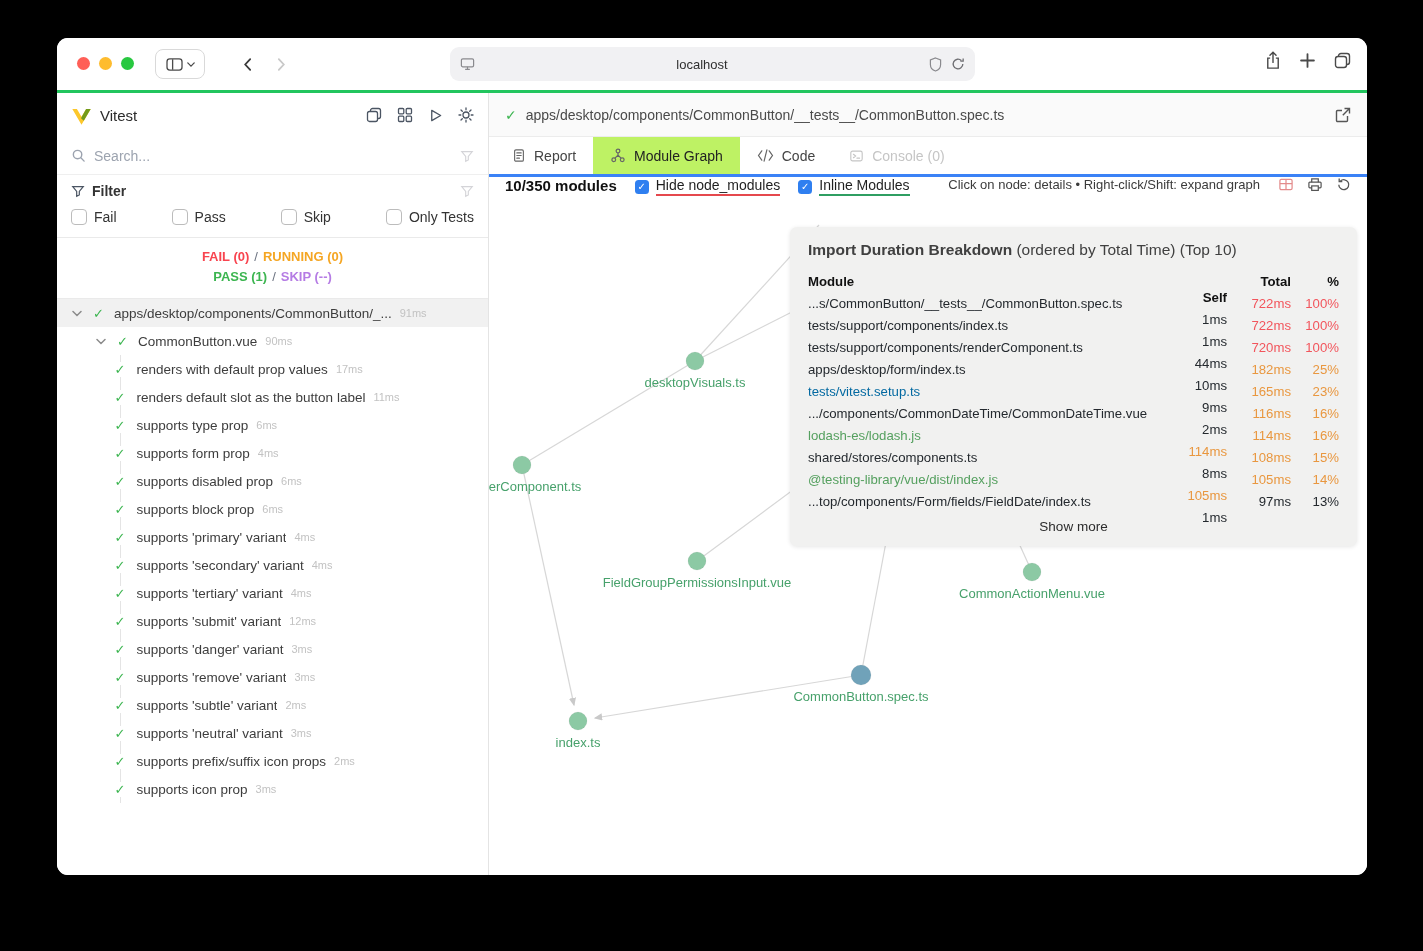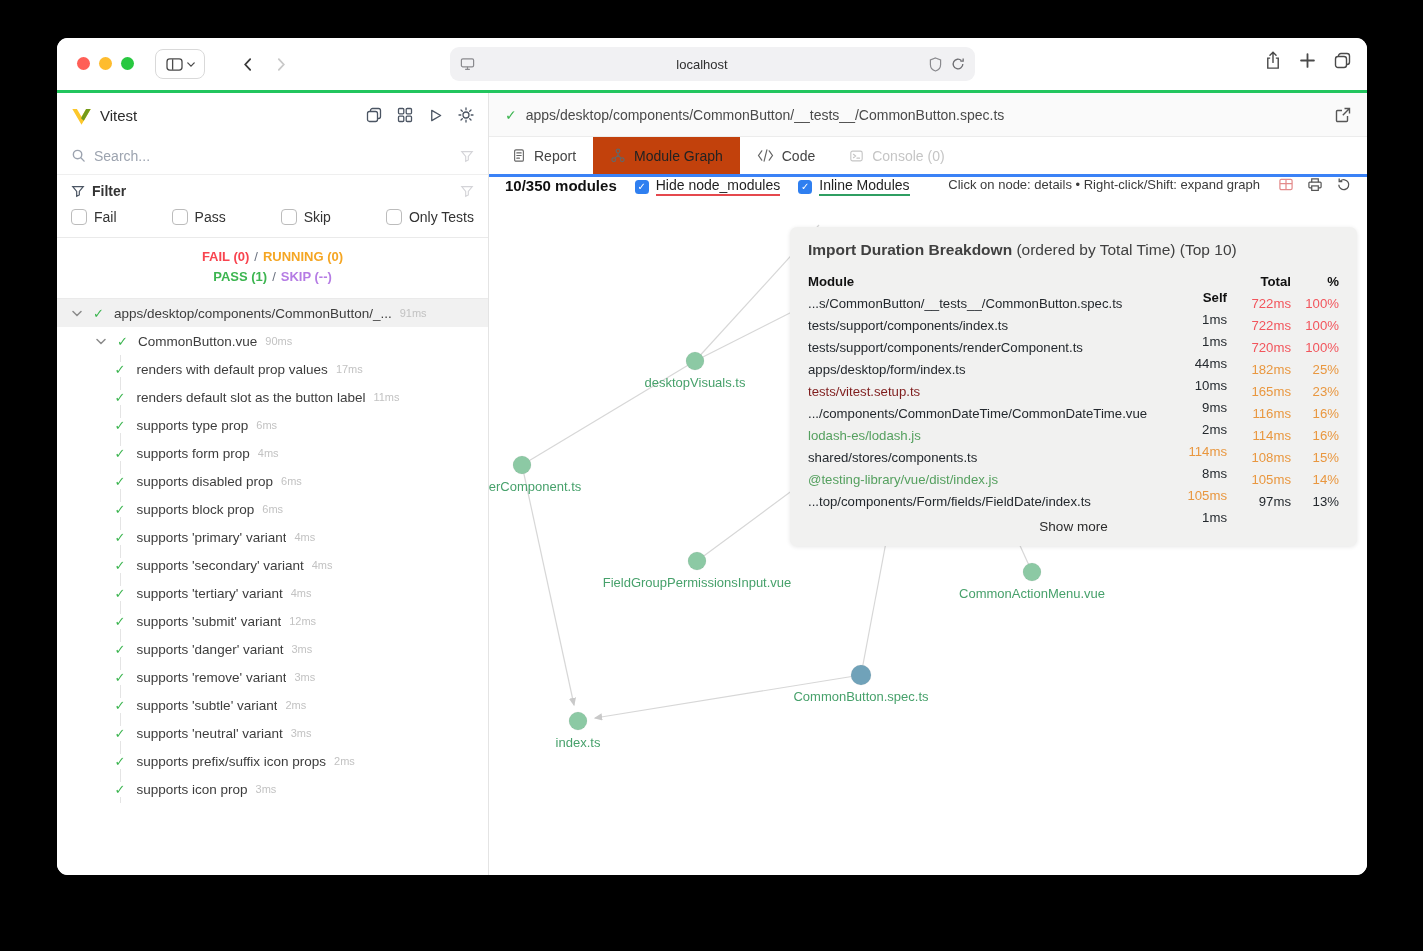--- a/index.html
+++ b/index.html
@@ -61,21 +61,21 @@
 
   
   .file-header { height:44px; background:#fafafa; border-bottom:1px solid #ececec; display:flex; align-items:center; padding:0 16px; gap:9px; }
   .file-header .check { width:auto; margin:0; font-size:14px; }
   .file-path { font-size:14px; color:#4a4a4a; }
   .spacer { flex:1; }
   .ext-link { color:#555; cursor:pointer; display:flex; }
   .tabs { height:40px; border-bottom:3px solid #3b82f6; display:flex; align-items:stretch; padding-left:6px; }
   .tab { display:flex; align-items:center; gap:8px; padding:0 17px; font-size:14px; color:#444; cursor:pointer; }
   .tab .ticon { display:flex; color:#666; }
-  .tab.active { background:#c2410c; color:#222; }
+  .tab.active { background:#bef264; color:#222; }
   .tab.disabled { color:#c5c5c5; } .tab.disabled .ticon { color:#c5c5c5; }
 
   
   .graph-toolbar { height:40px; display:flex; align-items:flex-start; padding:0 16px; gap:18px; position:relative; z-index:3; background:transparent; }
   .modules-count { font-size:15px; font-weight:700; color:#111; }
   .gcb { display:flex; align-items:center; gap:7px; cursor:pointer; font-size:14px; color:#1f1f1f; }
   .gcb .cb-on { width:14px; height:14px; border-radius:3.5px; background:var(--checkbox); color:#fff; font-size:10px; line-height:14px; text-align:center; font-weight:700; flex:none; }
   .u-red { border-bottom:2px solid var(--underline-red); padding-bottom:1px; }
   .u-green { border-bottom:2px solid var(--underline-green); padding-bottom:1px; }
   .hint { font-size:13px; color:#3b3b3b; margin-left:auto; }
@@ -540,21 +540,21 @@
                 <span class="col-total" style="color: var(--val-red);">720ms</span>
                 <span class="col-pct" style="color: var(--val-red);">100%</span>
               </div>
               <div class="dur-row">
                 <span class="col-mod" style="color: rgb(36, 41, 46);">apps/desktop/form/index.ts</span>
                 <span class="col-self" style="color: rgb(36, 41, 46);">10ms</span>
                 <span class="col-total" style="color: var(--val-orange);">182ms</span>
                 <span class="col-pct" style="color: var(--val-orange);">25%</span>
               </div>
               <div class="dur-row">
-                <span class="col-mod" style="color: #7f1d1d;">tests/vitest.setup.ts</span>
+                <span class="col-mod" style="color: #0369a1;">tests/vitest.setup.ts</span>
                 <span class="col-self" style="color: rgb(36, 41, 46);">9ms</span>
                 <span class="col-total" style="color: var(--val-orange);">165ms</span>
                 <span class="col-pct" style="color: var(--val-orange);">23%</span>
               </div>
               <div class="dur-row">
                 <span class="col-mod" style="color: rgb(36, 41, 46);">.../components/CommonDateTime/CommonDateTime.vue</span>
                 <span class="col-self" style="color: rgb(36, 41, 46);">2ms</span>
                 <span class="col-total" style="color: var(--val-orange);">116ms</span>
                 <span class="col-pct" style="color: var(--val-orange);">16%</span>
               </div>

